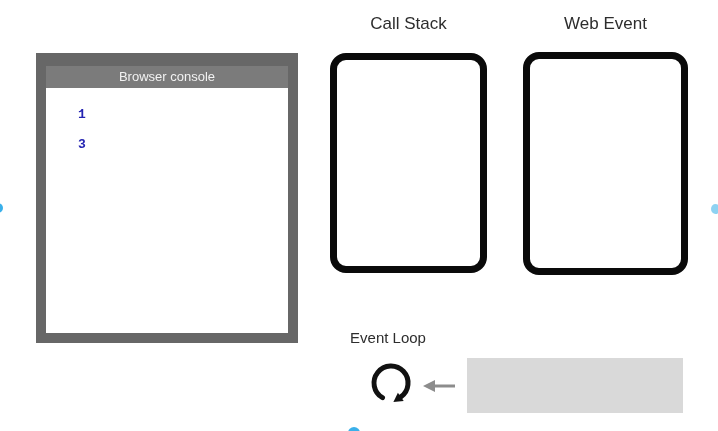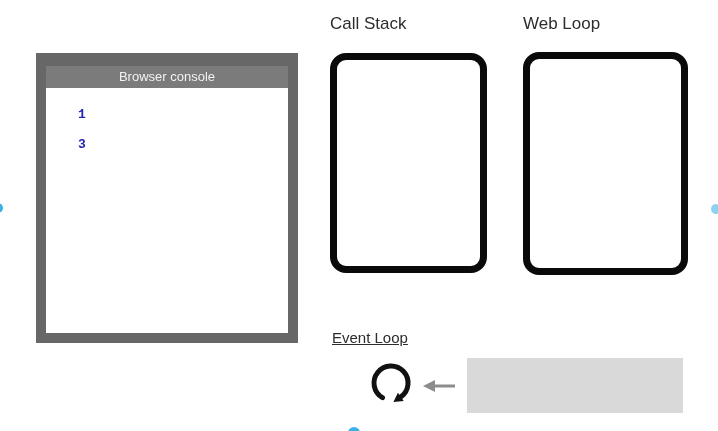--- a/index.html
+++ b/index.html
@@ -22,28 +22,28 @@
     background:#ffffff;overflow:hidden;
   }
   .console-log{
     padding-left:32px;line-height:30px;
     font-family:"Liberation Mono","DejaVu Sans Mono",monospace;
     font-size:13px;font-weight:bold;color:var(--console-log-text,#2424b2);
   }
   .console-log:first-child{margin-top:12px;}
   
   .section-label{
-    position:absolute;color:var(--label-text,#2d2d2d);
+    position:absolute;color:var(--label-text,#2d2d2d);text-align:center;
     white-space:nowrap;
   }
   .label-lg{font-size:17px;}
   .label-md{font-size:15px;}
   .lbl-callstack{left:330px;top:14px;width:157px;}
   .lbl-webapis{left:523px;top:14px;width:165px;}
-  .lbl-eventloop{left:332px;top:329px;width:112px;text-decoration:underline;}
+  .lbl-eventloop{left:332px;top:329px;width:112px;}
   .lbl-cbqueue{left:467px;top:329px;width:216px;}
   
   .rounded-box{
     position:absolute;box-sizing:border-box;background:#fff;
     border:7px solid var(--box-border,#0a0a0a);border-radius:16px;
   }
   .box-callstack{left:330px;top:53px;width:157px;height:220px;}
   .box-webapis{left:523px;top:52px;width:165px;height:223px;}
   
   .eventloop-icon{position:absolute;left:368px;top:360px;}
@@ -67,21 +67,21 @@
     <div class="console-titlebar">Browser console</div>
     <div class="console-body">
       <div class="console-log">1</div>
       <div class="console-log">3</div>
     </div>
   </div>
 
   <div class="section-label label-lg lbl-callstack">Call Stack</div>
   <div class="rounded-box box-callstack"></div>
 
-  <div class="section-label label-lg lbl-webapis">Web Loop</div>
+  <div class="section-label label-lg lbl-webapis">Web Event</div>
   <div class="rounded-box box-webapis"></div>
 
   <div class="section-label label-md lbl-eventloop">Event Loop</div>
   <svg class="eventloop-icon" width="46" height="46" viewBox="0 0 46 46" aria-hidden="true">
     <path d="M 14.5 37.7 A 17 17 0 1 1 32.8 36.9" fill="none" stroke="#111111" stroke-width="5" stroke-linecap="round"></path>
     <polygon points="25.4,42.1 29.9,32.8 35.7,41.0" fill="#111111"></polygon>
   </svg>
 
   <svg class="queue-arrow" width="36" height="20" viewBox="0 0 36 20" aria-hidden="true">
     <line x1="34" y1="10" x2="13" y2="10" stroke="#8c8c8c" stroke-width="3"></line>

